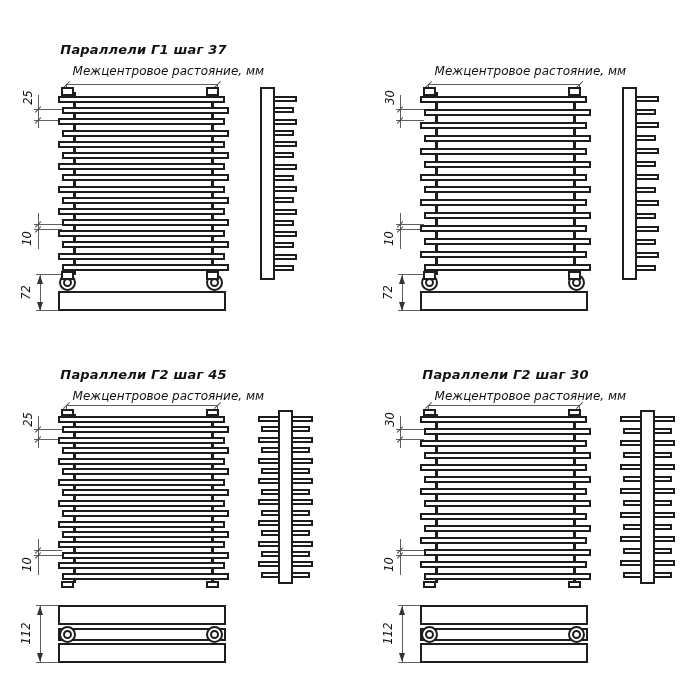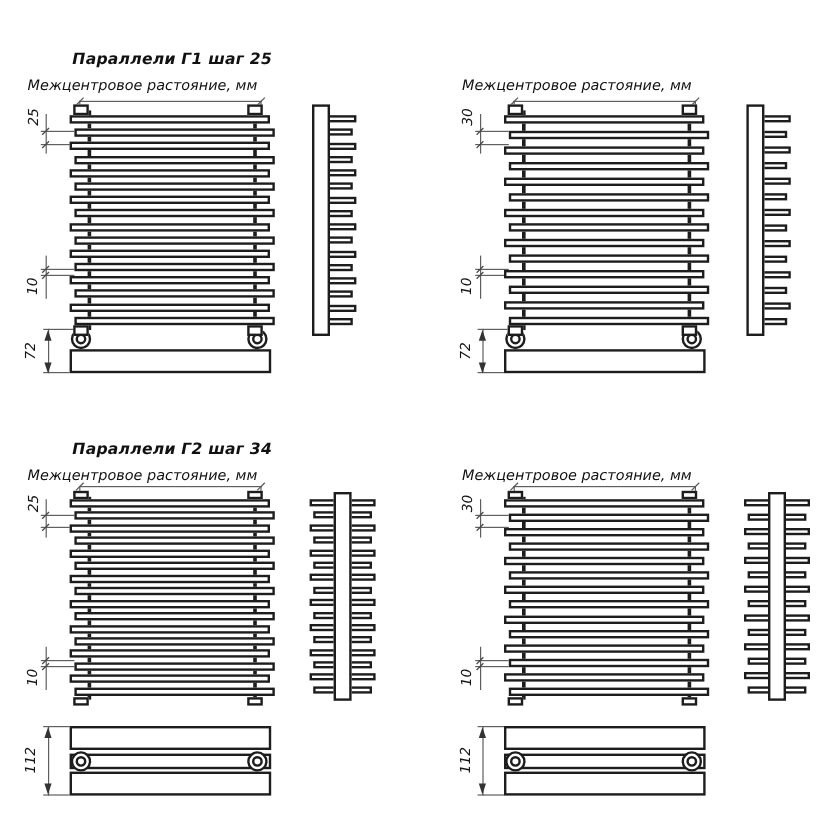--- a/index.html
+++ b/index.html
@@ -4,21 +4,21 @@
 <style>
   :root{ --ink:#1d1d1d; --dim:#5f5f5f; }
   html,body{margin:0;padding:0;background:#fff;}
   .canvas{position:relative;width:700px;height:700px;background:#fff;overflow:hidden;
           font-family:"DejaVu Sans","Liberation Sans",sans-serif;color:#111;}
   .quad{position:absolute;width:350px;height:345px;}
 
   
   .title{position:absolute;left:23px;top:42px;width:241px;text-align:center;white-space:nowrap;
          font-style:italic;font-weight:600;font-size:13px;letter-spacing:.2px;}
-  .subtitle{position:absolute;left:23px;top:64px;width:241px;text-align:left;white-space:nowrap;
+  .subtitle{position:absolute;left:23px;top:64px;width:241px;text-align:right;white-space:nowrap;
          font-style:italic;font-size:12px;}
   .g2 .title{top:39px}
   .g2 .subtitle{top:61px}
 
   
   .hdim{position:absolute;left:66px;width:152px;height:9px;}
   .g1 .hdim{top:84px}
   .g2 .hdim{top:77px}
   .hline{position:absolute;left:0;right:0;top:0;height:1px;background:var(--dim);}
   .hook{position:absolute;top:0;width:1px;height:9px;background:var(--dim);}
@@ -129,21 +129,21 @@
   .dim-depth .dimlabel{left:9px}
   .g1 .dim-depth .dimlabel{top:286px}
   .g2 .dim-depth .dimlabel{top:299px}
 </style>
 </head>
 <body>
 
 <div class="canvas">
 
   <div class="quad g1" style="left:0;top:0">
-    <div class="title">Параллели Г1 шаг 25</div>
+    <div class="title">Параллели Г1 шаг 37</div>
     <div class="subtitle">Межцентровое растояние, мм</div>
     <div class="hdim">
       <div class="hline"></div>
       <div class="hook l"></div>
       <div class="hook r"></div>
       <div class="htick l"></div>
       <div class="htick r"></div>
     </div>
     <div class="front">
       <div class="riser rl"></div>
@@ -304,21 +304,21 @@
       <div class="vline"></div>
       <div class="ext e1"></div>
       <div class="ext e2"></div>
       <div class="arr up"></div>
       <div class="arr dn"></div>
       <div class="dimlabel">72</div>
     </div>
   </div>
 
   <div class="quad g2" style="left:0;top:328px">
-    <div class="title">Параллели Г2 шаг 34</div>
+    <div class="title">Параллели Г2 шаг 45</div>
     <div class="subtitle">Межцентровое растояние, мм</div>
     <div class="hdim">
       <div class="hline"></div>
       <div class="hook l"></div>
       <div class="hook r"></div>
       <div class="htick l"></div>
       <div class="htick r"></div>
     </div>
     <div class="front">
       <div class="riser rl"></div>
@@ -412,20 +412,21 @@
       <div class="vline"></div>
       <div class="ext e1"></div>
       <div class="ext e2"></div>
       <div class="arr up"></div>
       <div class="arr dn"></div>
       <div class="dimlabel">112</div>
     </div>
   </div>
 
   <div class="quad g2" style="left:362px;top:328px">
+    <div class="title">Параллели Г2 шаг 30</div>
     <div class="subtitle">Межцентровое растояние, мм</div>
     <div class="hdim">
       <div class="hline"></div>
       <div class="hook l"></div>
       <div class="hook r"></div>
       <div class="htick l"></div>
       <div class="htick r"></div>
     </div>
     <div class="front">
       <div class="riser rl"></div>

